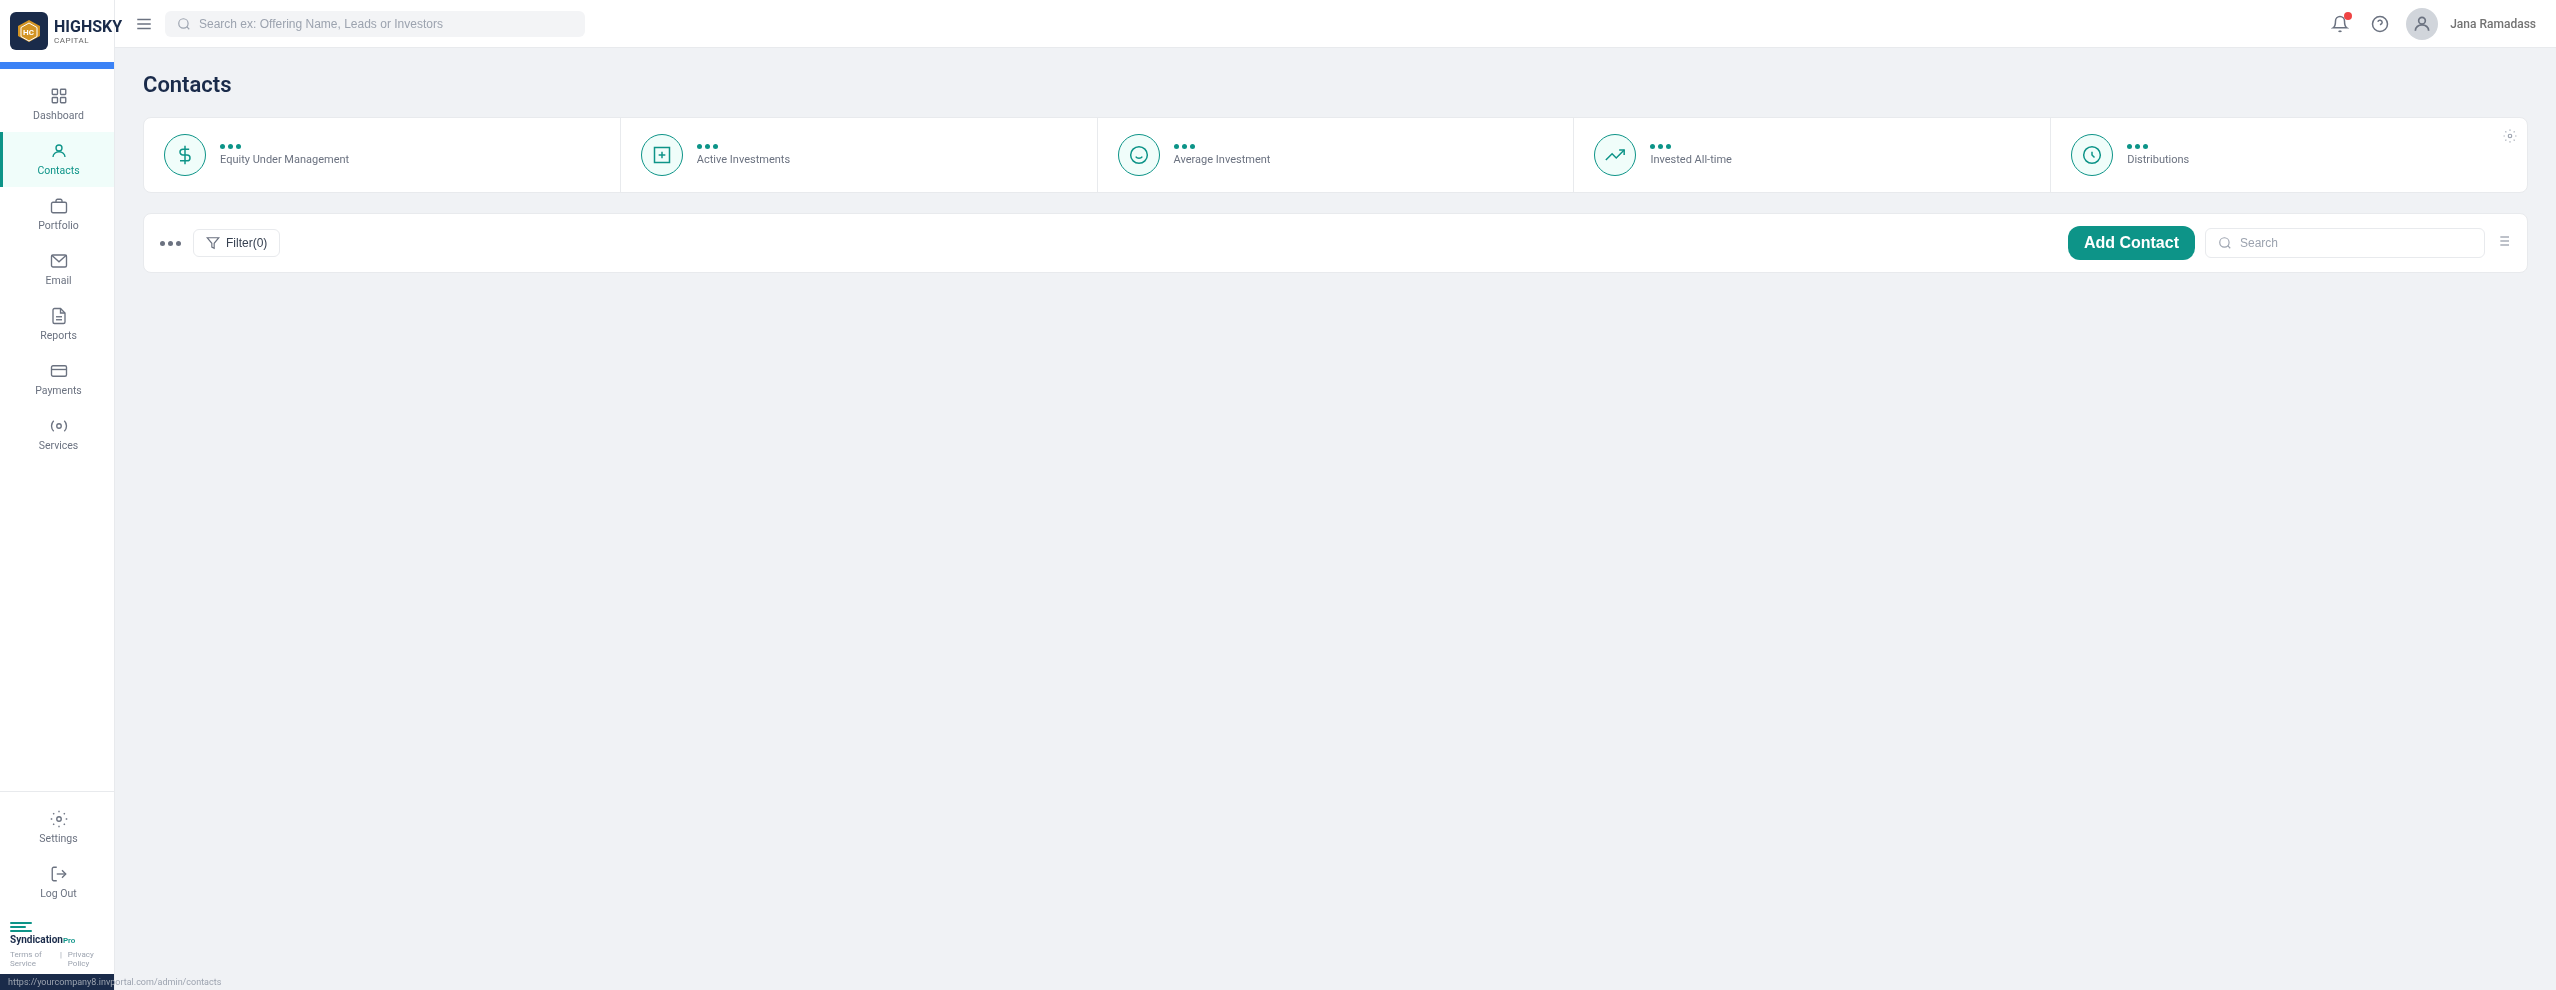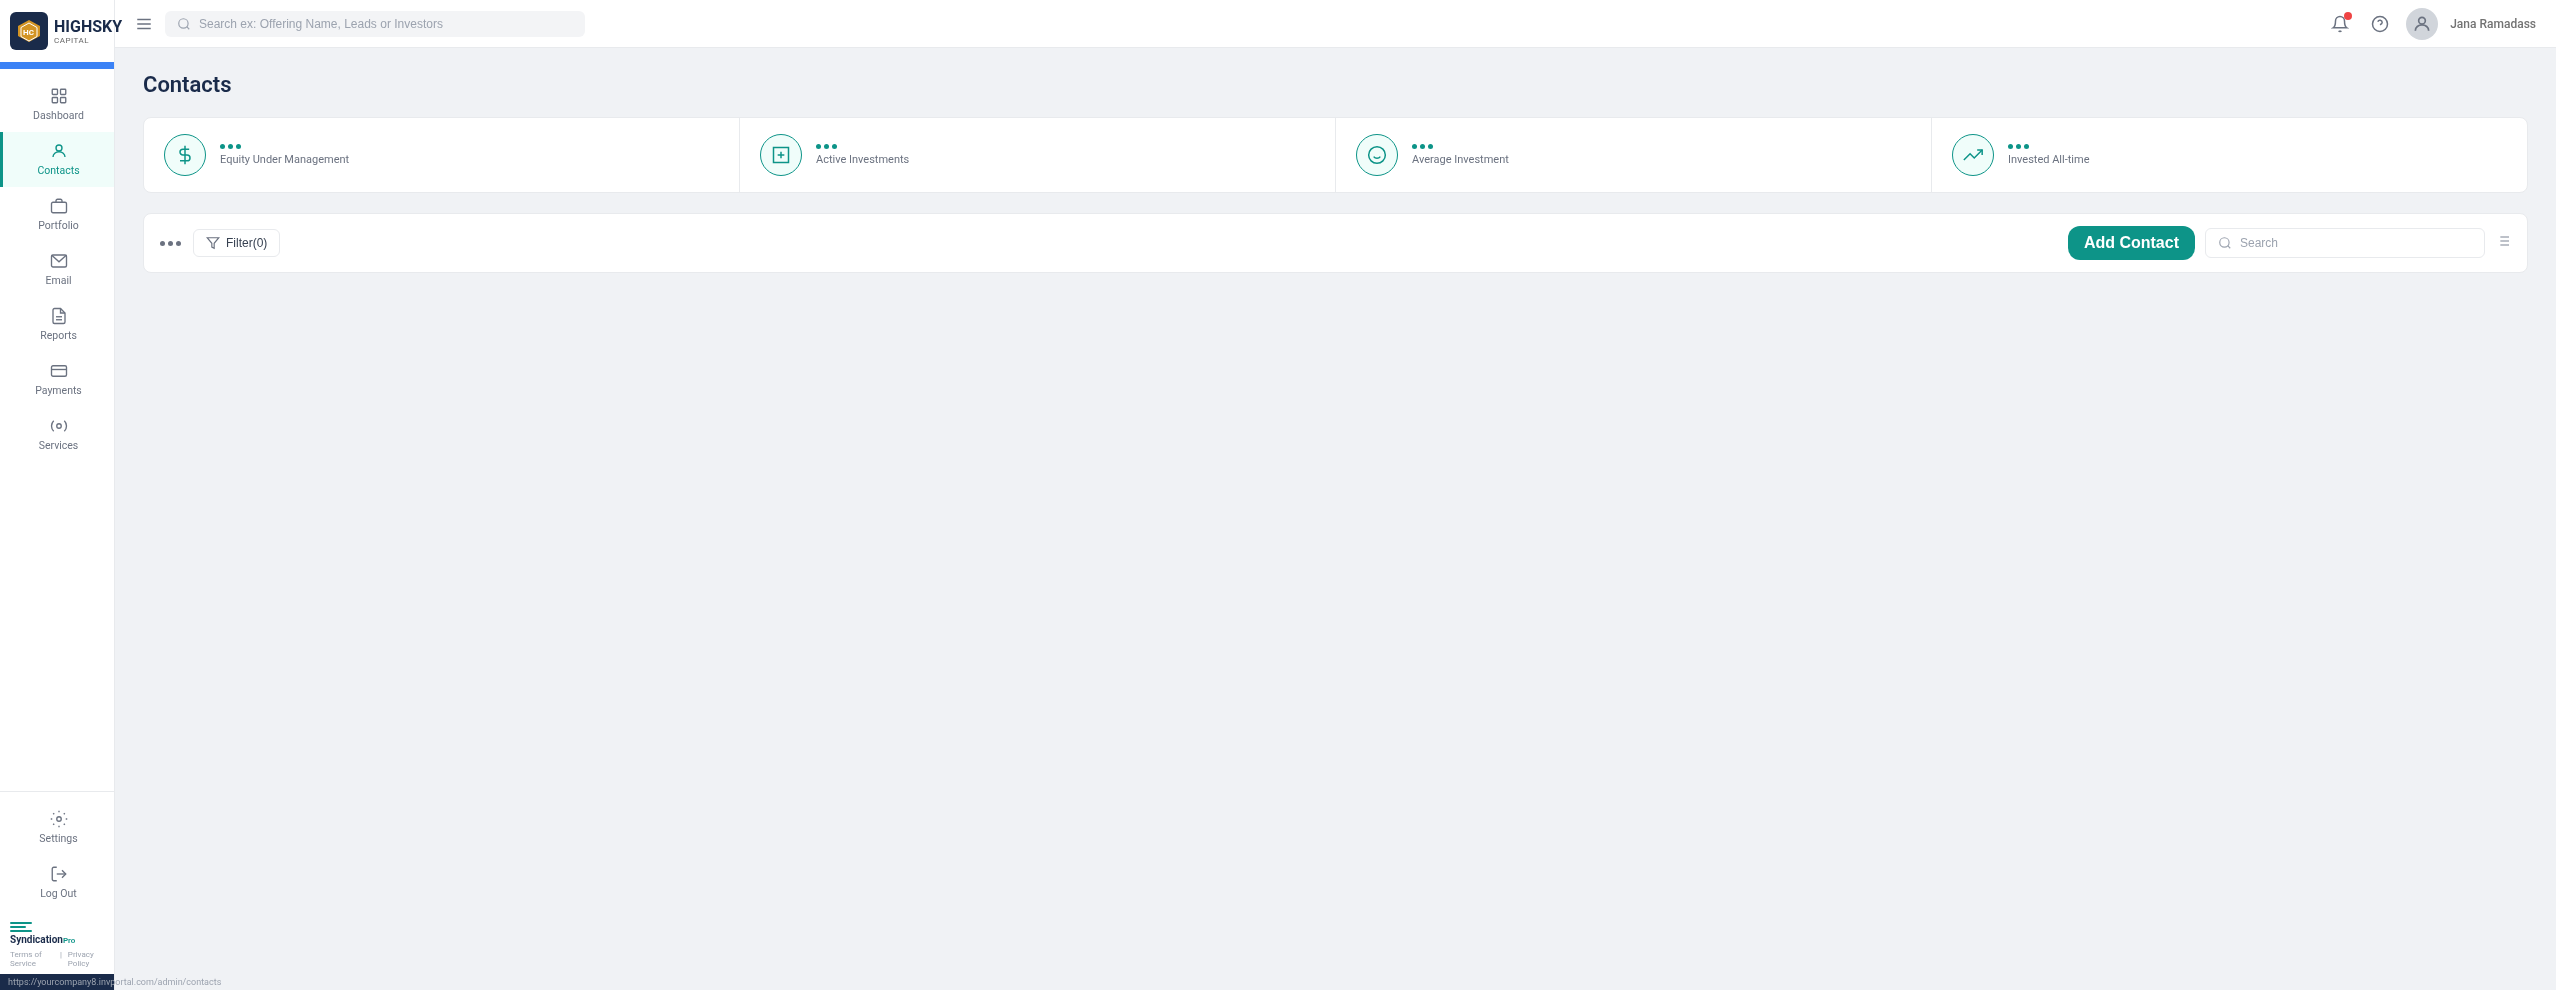--- a/index.html
+++ b/index.html
@@ -427,20 +427,42 @@
         <div class="stat-info">
           <div class="stat-dots">
             <span></span>
               <span></span>
               <span></span>
           </div>
           <div class="stat-label">Invested All-time</div>
         </div>
       </div>
 
+      <div class="stat-card">
+        <div class="stat-icon">
+          <svg viewBox="0 0 24 24" fill="none" stroke="#0d9488" stroke-width="1.8">
+            <circle cx="12" cy="12" r="10"></circle>
+            <path d="M12 8v4l3 3"></path>
+          </svg>
+        </div>
+        <div class="stat-info">
+          <div class="stat-dots">
+            <span></span>
+              <span></span>
+              <span></span>
+          </div>
+          <div class="stat-label">Distributions</div>
+        </div>
+        <div class="stat-gear">
+          <svg viewBox="0 0 24 24" fill="none" stroke="currentColor" stroke-width="2">
+            <circle cx="12" cy="12" r="3"></circle>
+            <path d="M12 1v2M12 21v2M4.22 4.22l1.42 1.42M18.36 18.36l1.42 1.42M1 12h2M21 12h2M4.22 19.78l1.42-1.42M18.36 5.64l1.42-1.42"></path>
+          </svg>
+        </div>
+      </div>
 
     </div>
 
     <div class="filter-bar">
       <div class="filter-dots">
         <span></span>
           <span></span>
           <span></span>
       </div>
       <button class="filter-btn">

